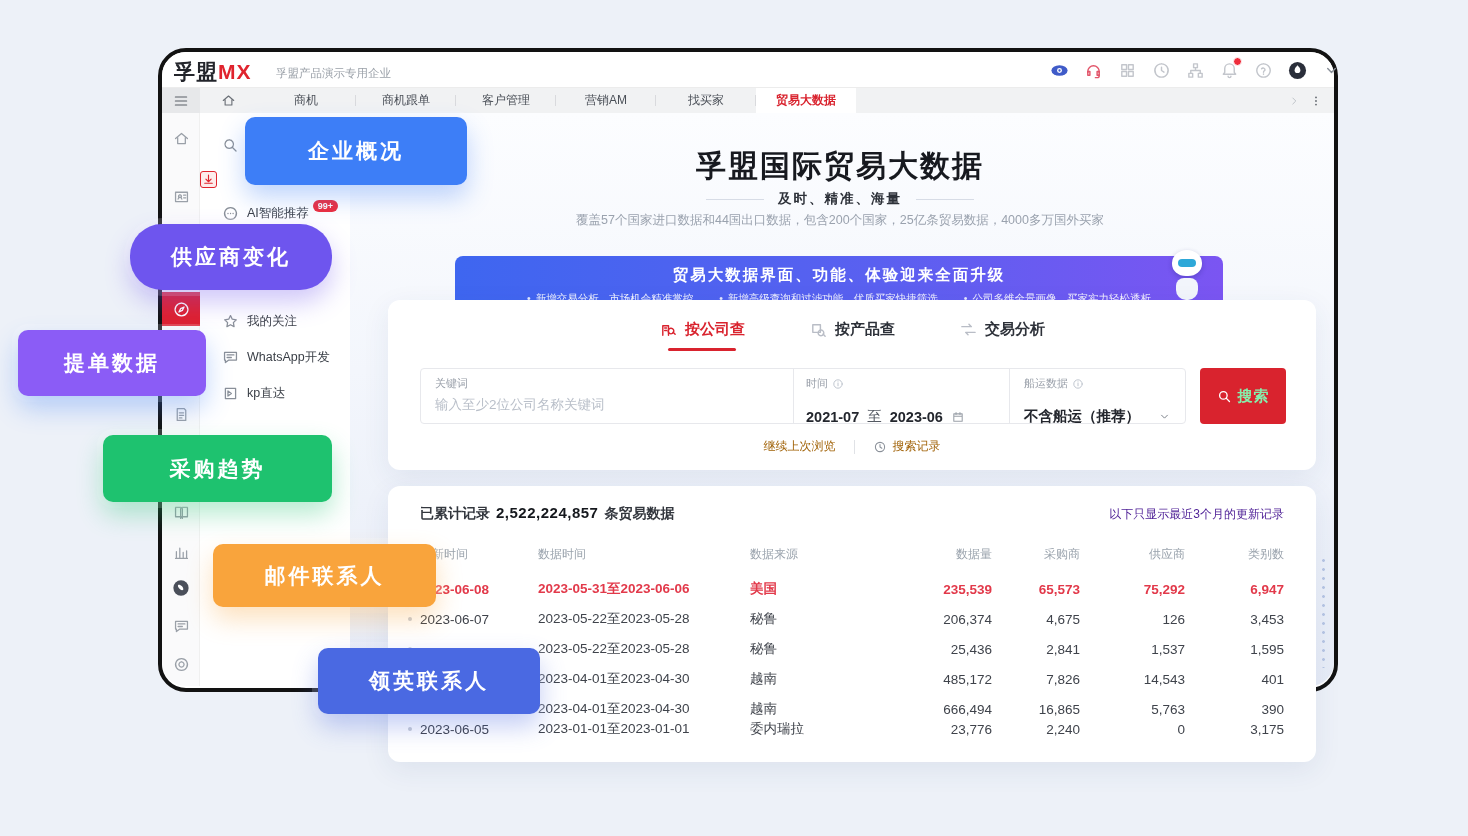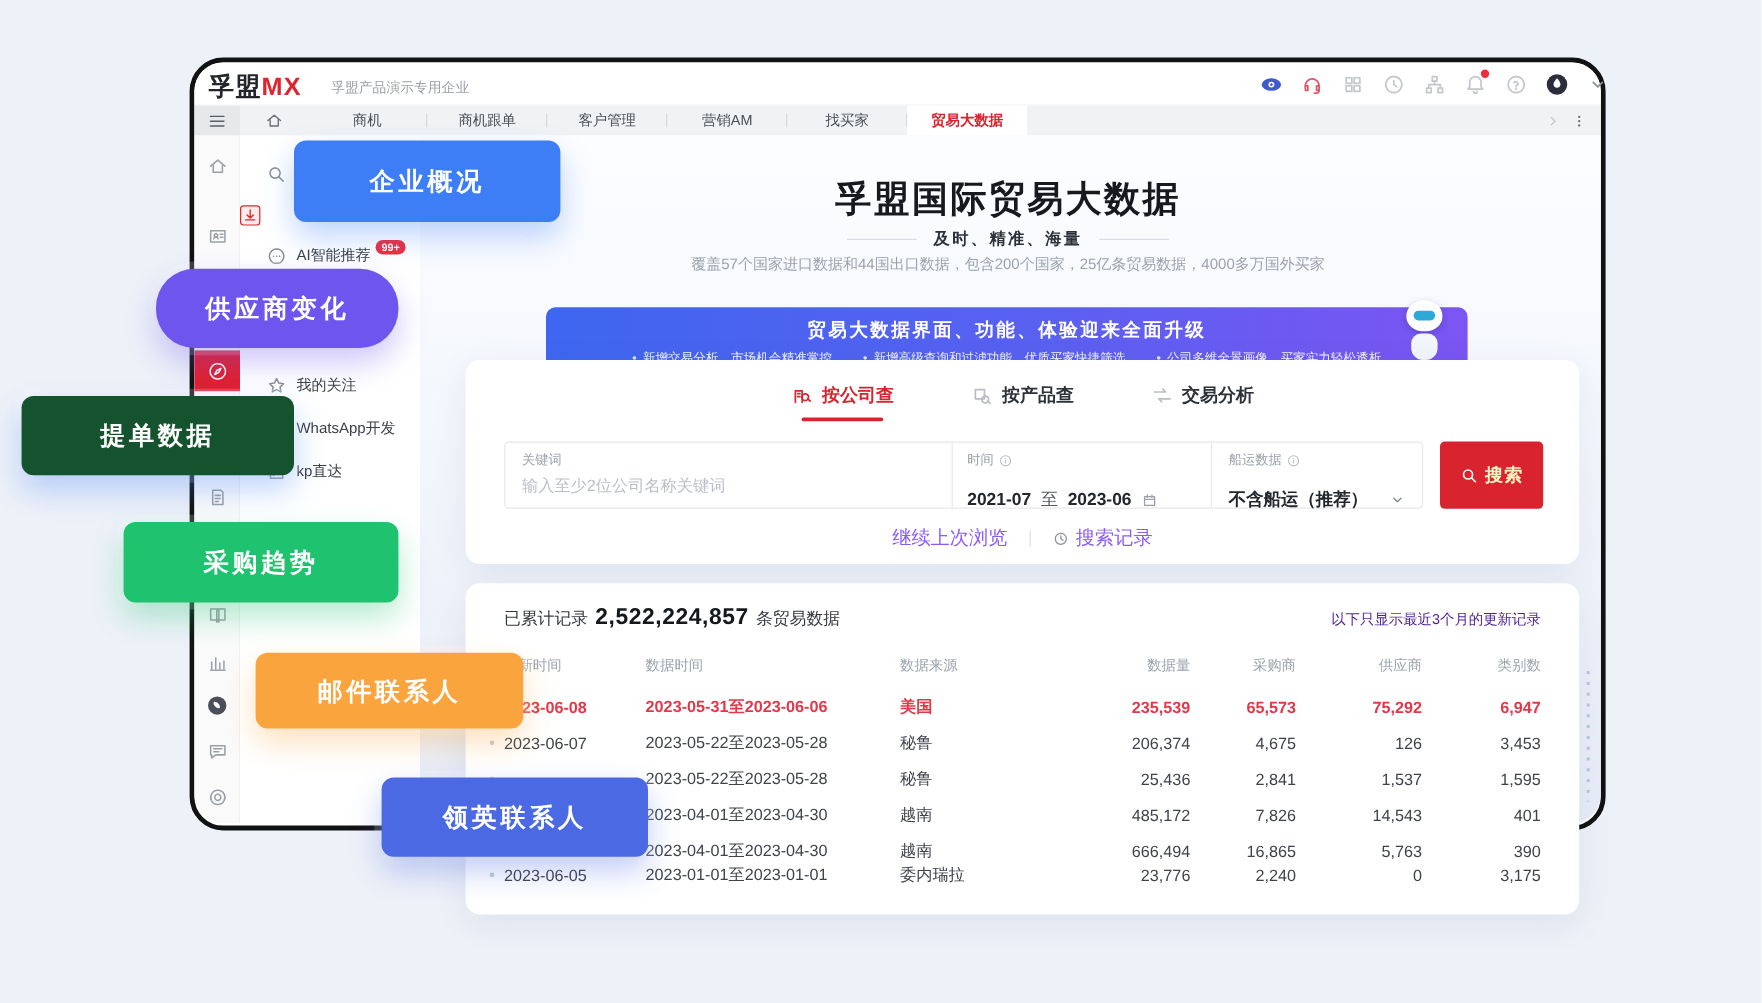--- a/index.html
+++ b/index.html
@@ -95,30 +95,30 @@
   .fcol { position:relative; padding:7px 0 0 14px; }
   .fcol + .fcol { border-left:1px solid #e7e8ec; }
   .f-kw { width:372px; } .f-time { width:216px;padding-left:12px; } .f-ship { width:176px; }
   .flabel { font-size:11px; color:#9aa0aa; display:flex; align-items:center; gap:4px; }
   .fvalue { margin-top:16px; font-size:14.5px; font-weight:600; color:#23262d; display:flex; align-items:center; gap:8px; }
   .f-kw input { border:none; outline:none; width:330px; font-size:13.5px; font-family:inherit; background:transparent; margin-top:6px; }
   .f-kw input::placeholder { color:#b9bfc9; }
   .sep-word { font-weight:400; color:#555a63; }
   .chev { margin-left:auto; margin-right:14px; }
   .btn-search { position:absolute; left:812px; top:68px; width:86px; height:56px; background:#d9232e; border-radius:4px;
-                color:#fef9c3; font-size:15px; font-weight:700; display:flex; align-items:center; justify-content:center;
+                color:#86efac; font-size:15px; font-weight:700; display:flex; align-items:center; justify-content:center;
                 gap:6px; cursor:pointer; letter-spacing:1px; }
   .links { position:absolute; left:0; top:138px; width:928px; display:flex; justify-content:center; align-items:center; gap:18px; }
-  .lnk { font-size:16px; color:#8b5cf6; display:flex; align-items:center; gap:6px; cursor:pointer; }
+  .lnk { font-size:12px; color:#a16207; display:flex; align-items:center; gap:6px; cursor:pointer; }
   .vdiv { width:1px; height:14px; background:#e0e2e6; }
 
   
   .stats { position:absolute; left:32px; top:18px; width:864px; display:flex; align-items:baseline; }
-  .stats .s-pre, .stats .s-suf { font-size:14px; color:#33373e; font-weight:400; }
-  .stats .s-num { font-size:19px; font-weight:800; color:#15181d; margin:0 6px; letter-spacing:.5px; }
+  .stats .s-pre, .stats .s-suf { font-size:14px; color:#33373e; font-weight:700; }
+  .stats .s-num { font-size:15px; font-weight:800; color:#15181d; margin:0 6px; letter-spacing:.5px; }
   .stats .s-note { margin-left:auto; font-size:12px; color:#4c1d95; font-weight:400; }
   .thead, .trow { position:absolute; left:20px; width:888px; display:flex; align-items:center; }
   .thead { top:58px; height:20px; }
   .cell { flex:none; }
   .c1 { width:130px; padding-left:12px; position:relative; }
   .c2 { width:212px; } .c3 { width:142px; }
   .c4 { width:100px; text-align:right; } .c5 { width:88px; text-align:right; }
   .c6 { width:105px; text-align:right; } .c7 { width:99px; text-align:right; }
   .thead .cell { font-size:12px; color:#9aa3ad; }
   .trow { height:30px; font-size:13.5px; color:#3f434b; }
@@ -563,19 +563,19 @@
           <span class="cell c5">2,240</span>
           <span class="cell c6">0</span>
           <span class="cell c7">3,175</span>
         </div>
       </div>
   </div>
 
   <div id="floatLabels">
       <div class="flabel-badge" style="left: 245px; top: 117px; width: 222px; height: 68px; background: rgb(61, 126, 247); box-shadow: rgba(61, 126, 247, 0.333) 0px 12px 26px, rgba(255, 255, 255, 0.18) 0px 0px 0px 6px;">企业概况</div>
       <div class="flabel-badge" style="left: 130px; top: 224px; width: 202px; height: 66px; background: rgb(110, 85, 238); box-shadow: rgba(110, 85, 238, 0.333) 0px 12px 26px, rgba(255, 255, 255, 0.18) 0px 0px 0px 6px; border-radius: 32px;">供应商变化</div>
-      <div class="flabel-badge" style="left: 18px; top: 330px; width: 227px; height: 66px; background: #14532d; box-shadow: rgba(61, 126, 247, 0.333) 0px 12px 26px, rgba(255, 255, 255, 0.18) 0px 0px 0px 6px; text-align: right;">提单数据</div>
+      <div class="flabel-badge" style="left: 18px; top: 330px; width: 188px; height: 66px; background: #8b5cf6; box-shadow: rgba(61, 126, 247, 0.333) 0px 12px 26px, rgba(255, 255, 255, 0.18) 0px 0px 0px 6px; text-align: right;">提单数据</div>
       <div class="flabel-badge" style="left: 103px; top: 435px; width: 229px; height: 67px; background: rgb(30, 194, 111); box-shadow: rgba(30, 194, 111, 0.333) 0px 12px 26px, rgba(255, 255, 255, 0.18) 0px 0px 0px 6px;">采购趋势</div>
       <div class="flabel-badge" style="left: 213px; top: 544px; width: 223px; height: 63px; background: rgb(249, 164, 60); box-shadow: rgba(249, 164, 60, 0.333) 0px 12px 26px, rgba(255, 255, 255, 0.18) 0px 0px 0px 6px;">邮件联系人</div>
       <div class="flabel-badge" style="left: 318px; top: 648px; width: 222px; height: 66px; background: rgb(74, 105, 226); box-shadow: rgba(74, 105, 226, 0.333) 0px 12px 26px, rgba(255, 255, 255, 0.18) 0px 0px 0px 6px;">领英联系人</div>
     </div>
 
 </div>
 
 </body></html>

